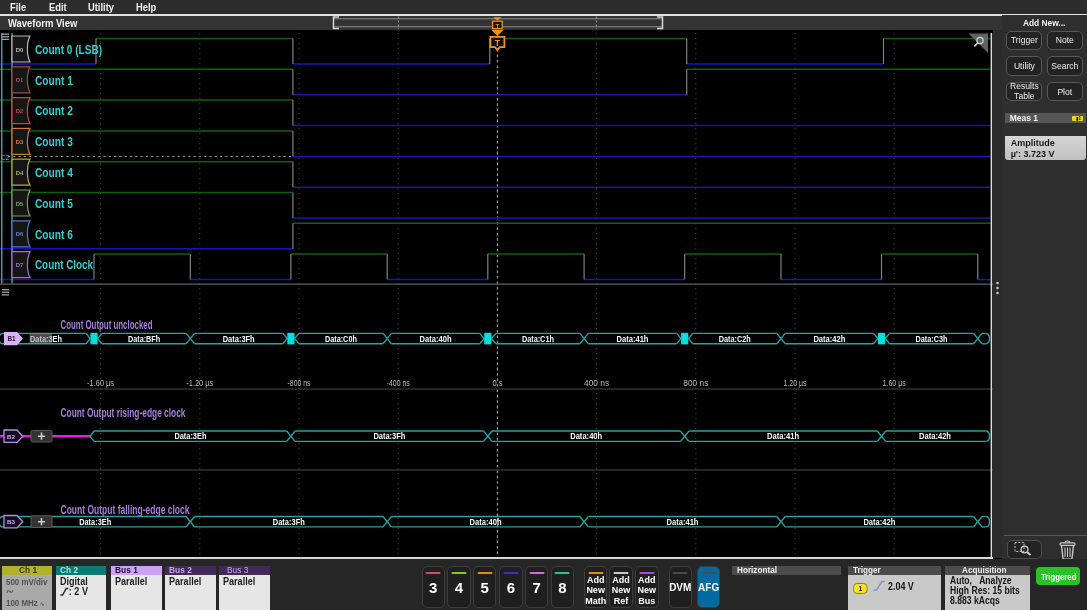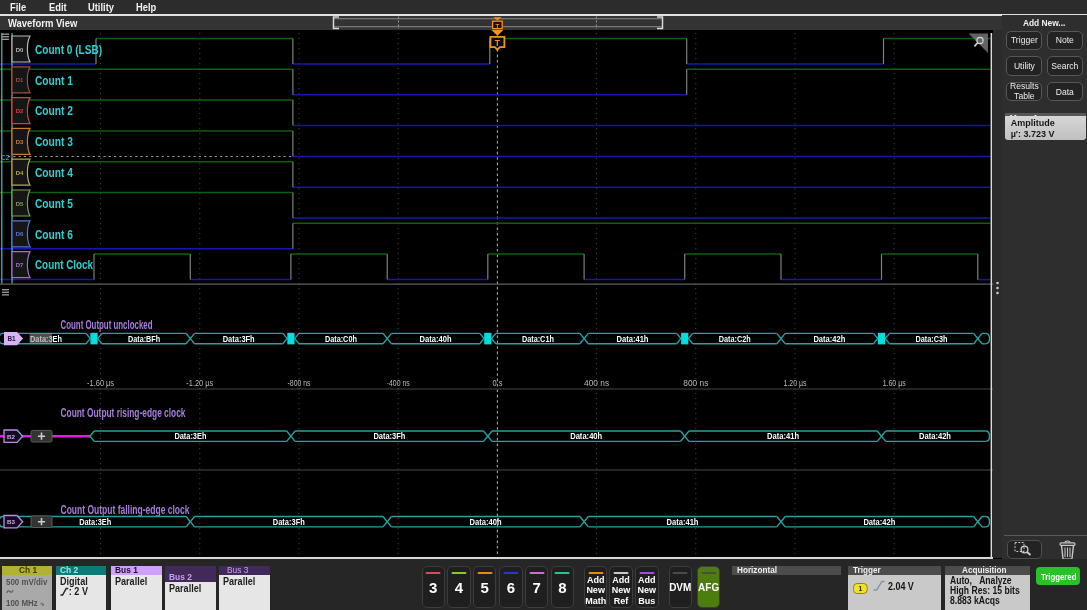--- a/index.html
+++ b/index.html
@@ -280,23 +280,23 @@
 <div style="position:absolute;left:0;top:557.4px;width:993px;height:1.6px;background:#d8d8d8"></div>
 <div style="position:absolute;left:1002px;top:14.5px;width:85px;height:544.5px;background:#2e2e2e">
 <div style="position:absolute;left:0;top:2.5px;width:85px;text-align:center;font-size:9.5px;font-weight:bold;color:#f2f2f2"><span style="display:inline-block;transform:scaleX(0.88);transform-origin:50% 50%">Add New...</span></div>
 <div style="position:absolute;left:4.4px;top:16.0px;width:36px;height:19.8px;background:#232323;border:1.3px solid #575757;border-radius:5px;color:#ececec;font-size:8.6px;display:flex;align-items:center;justify-content:center;box-sizing:border-box">Trigger</div>
 <div style="position:absolute;left:44.8px;top:16.0px;width:36px;height:19.8px;background:#232323;border:1.3px solid #575757;border-radius:5px;color:#ececec;font-size:8.6px;display:flex;align-items:center;justify-content:center;box-sizing:border-box">Note</div>
 <div style="position:absolute;left:4.4px;top:41.3px;width:36px;height:19.8px;background:#232323;border:1.3px solid #575757;border-radius:5px;color:#ececec;font-size:8.6px;display:flex;align-items:center;justify-content:center;box-sizing:border-box">Utility</div>
 <div style="position:absolute;left:44.8px;top:41.3px;width:36px;height:19.8px;background:#232323;border:1.3px solid #575757;border-radius:5px;color:#ececec;font-size:8.6px;display:flex;align-items:center;justify-content:center;box-sizing:border-box">Search</div>
 <div style="position:absolute;left:4.4px;top:67.2px;width:36px;height:19.8px;background:#232323;border:1.3px solid #575757;border-radius:5px;color:#ececec;font-size:8.6px;display:flex;align-items:center;justify-content:center;box-sizing:border-box">
         <div style="line-height:9.2px;text-align:center">Results<br>Table</div>
       </div>
-<div style="position:absolute;left:44.8px;top:67.2px;width:36px;height:19.8px;background:#232323;border:1.3px solid #575757;border-radius:5px;color:#ececec;font-size:8.6px;display:flex;align-items:center;justify-content:center;box-sizing:border-box">Data</div>
+<div style="position:absolute;left:44.8px;top:67.2px;width:36px;height:19.8px;background:#232323;border:1.3px solid #575757;border-radius:5px;color:#ececec;font-size:8.6px;display:flex;align-items:center;justify-content:center;box-sizing:border-box">Plot</div>
 <div style="position:absolute;left:2.7px;top:98.3px;width:81.4px;height:10.2px;background:#565656;color:#f4f4f4;font-size:8.5px;font-weight:bold;padding-left:5px;box-sizing:border-box;line-height:10.6px">Meas 1<span style="position:absolute;right:3.5px;top:2.8px;width:11px;height:5.2px;background:#e9d816;border-radius:1px;color:#222;font-size:4.6px;text-align:right;line-height:5.4px;padding-right:1.5px;box-sizing:border-box">▮1</span></div>
-<div style="position:absolute;left:2.7px;top:101px;width:81.4px;height:24.2px;background:linear-gradient(#d6d6d6,#c0c0c0);color:#161616;font-size:9px;font-weight:bold;padding:2.5px 0 0 6px;box-sizing:border-box;line-height:10.8px;border-radius:0 0 3px 3px">Amplitude<br>µ': 3.723 V</div>
+<div style="position:absolute;left:2.7px;top:121px;width:81.4px;height:24.2px;background:linear-gradient(#d6d6d6,#c0c0c0);color:#161616;font-size:9px;font-weight:bold;padding:2.5px 0 0 6px;box-sizing:border-box;line-height:10.8px;border-radius:0 0 3px 3px">Amplitude<br>µ': 3.723 V</div>
 <div style="position:absolute;left:2px;top:520.5px;width:83px;border-top:1px solid #585858"></div>
 <div style="position:absolute;left:4.8px;top:525.9px;width:34.8px;height:18.5px;background:#232323;border:1.3px solid #4f4f4f;border-radius:5px;box-sizing:border-box">
 <svg width="31" height="15" viewBox="0 0 31 15">
           <rect x="7" y="1.5" width="9" height="9" fill="none" stroke="#cfcfcf" stroke-width="1" stroke-dasharray="1.8 1.6"></rect>
           <circle cx="16.5" cy="8.5" r="3.4" fill="none" stroke="#cfcfcf" stroke-width="1.3"></circle>
           <line x1="19" y1="11" x2="22.5" y2="14" stroke="#cfcfcf" stroke-width="1.8"></line>
         </svg></div>
 <div style="position:absolute;left:56px;top:525.4px">
 <svg width="19" height="20" viewBox="0 0 19 20">
           <path d="M3.5,5.5 L5,18.5 Q5.1,19.3 6,19.3 h7 Q13.9,19.3 14,18.5 L15.5,5.5" fill="none" stroke="#c8c8c8" stroke-width="1.4"></path>
@@ -328,21 +328,21 @@
       </div>
 <div style="position:absolute;left:111px;top:6.5px;width:50.5px;height:44px;overflow:hidden">
         <div style="height:9.6px;background:#cfa0fa;color:#201028;font-size:9.3px;font-weight:bold;padding:0 0 0 4px;line-height:9.8px">
           <div style="transform:scaleX(0.9);transform-origin:0 50%;white-space:nowrap">Bus 1</div>
         </div>
         <div style="height:34.4px;background:#e6e6e6;color:#1c1c1c;font-size:10.3px;font-weight:bold;padding:1.5px 0 0 4px;line-height:10.8px;white-space:nowrap">
           <div style="transform:scaleX(0.88);transform-origin:0 0">Parallel</div>
         </div>
       </div>
 <div style="position:absolute;left:165px;top:6.5px;width:50.5px;height:44px;overflow:hidden">
-        <div style="height:9.6px;background:#41295a;color:#c9a0f0;font-size:9.3px;font-weight:bold;padding:7px 0 0 4px;line-height:9.8px">
+        <div style="height:9.6px;background:#41295a;color:#c9a0f0;font-size:9.3px;font-weight:bold;padding:0 0 0 4px;line-height:9.8px">
           <div style="transform:scaleX(0.9);transform-origin:0 50%;white-space:nowrap">Bus 2</div>
         </div>
         <div style="height:34.4px;background:#e6e6e6;color:#1c1c1c;font-size:10.3px;font-weight:bold;padding:1.5px 0 0 4px;line-height:10.8px;white-space:nowrap">
           <div style="transform:scaleX(0.88);transform-origin:0 0">Parallel</div>
         </div>
       </div>
 <div style="position:absolute;left:219px;top:6.5px;width:50.5px;height:44px;overflow:hidden">
         <div style="height:9.6px;background:#41295a;color:#c9a0f0;font-size:9.3px;font-weight:normal;padding:0 0 0 8px;line-height:9.8px">
           <div style="transform:scaleX(0.9);transform-origin:0 50%;white-space:nowrap">Bus 3</div>
         </div>
@@ -383,21 +383,21 @@
         <div style="font-size:9px;line-height:10.2px;font-weight:bold;text-align:center;margin-top:7px">Add<br>New<br>Ref</div>
       </div>
 <div style="position:absolute;left:635.0px;top:7px;width:23.5px;height:42px;background:#1f1f1f;border:1px solid #3c3c3c;border-radius:5px;color:#fff;display:flex;align-items:center;justify-content:center;box-sizing:border-box">
         <div style="position:absolute;top:4.5px;left:50%;transform:translateX(-50%);width:15px;height:2.3px;border-radius:1.2px;background:#a84ae8"></div>
         <div style="font-size:9px;line-height:10.2px;font-weight:bold;text-align:center;margin-top:7px">Add<br>New<br>Bus</div>
       </div>
 <div style="position:absolute;left:668.5px;top:7px;width:23.5px;height:42px;background:#1f1f1f;border:1px solid #3c3c3c;border-radius:5px;color:#fff;display:flex;align-items:center;justify-content:center;box-sizing:border-box">
         <div style="position:absolute;top:4.5px;left:50%;transform:translateX(-50%);width:15px;height:2.3px;border-radius:1.2px;background:#4a4a4a"></div>
         <span style="font-size:10px;font-weight:bold">DVM</span>
       </div>
-<div style="position:absolute;left:696.9px;top:7px;width:23.5px;height:42px;background:#4d7c0f;border:1px solid #3c3c3c;border-radius:5px;color:#fff;display:flex;align-items:center;justify-content:center;box-sizing:border-box">
+<div style="position:absolute;left:696.9px;top:7px;width:23.5px;height:42px;background:#0369a1;border:1px solid #3c3c3c;border-radius:5px;color:#fff;display:flex;align-items:center;justify-content:center;box-sizing:border-box">
         <div style="position:absolute;top:4.5px;left:50%;transform:translateX(-50%);width:15px;height:2.3px;border-radius:1.2px;background:#4a4a4a"></div>
         <span style="font-size:10px;font-weight:bold">AFG</span>
       </div>
 <div style="position:absolute;left:732.3px;top:7px;width:108.6px;height:44px">
         <div style="height:9.4px;background:#4c4c4c;color:#f0f0f0;font-size:9.3px;font-weight:bold;padding-left:5px;line-height:9.8px">
           <div style="transform:scaleX(0.88);transform-origin:0 50%;white-space:nowrap">Horizontal</div>
         </div>
       </div>
 <div style="position:absolute;left:848.2px;top:7px;width:92.6px;height:44px">
         <div style="height:9.4px;background:#4c4c4c;color:#f0f0f0;font-size:9.3px;font-weight:bold;padding-left:5px;line-height:9.8px">

